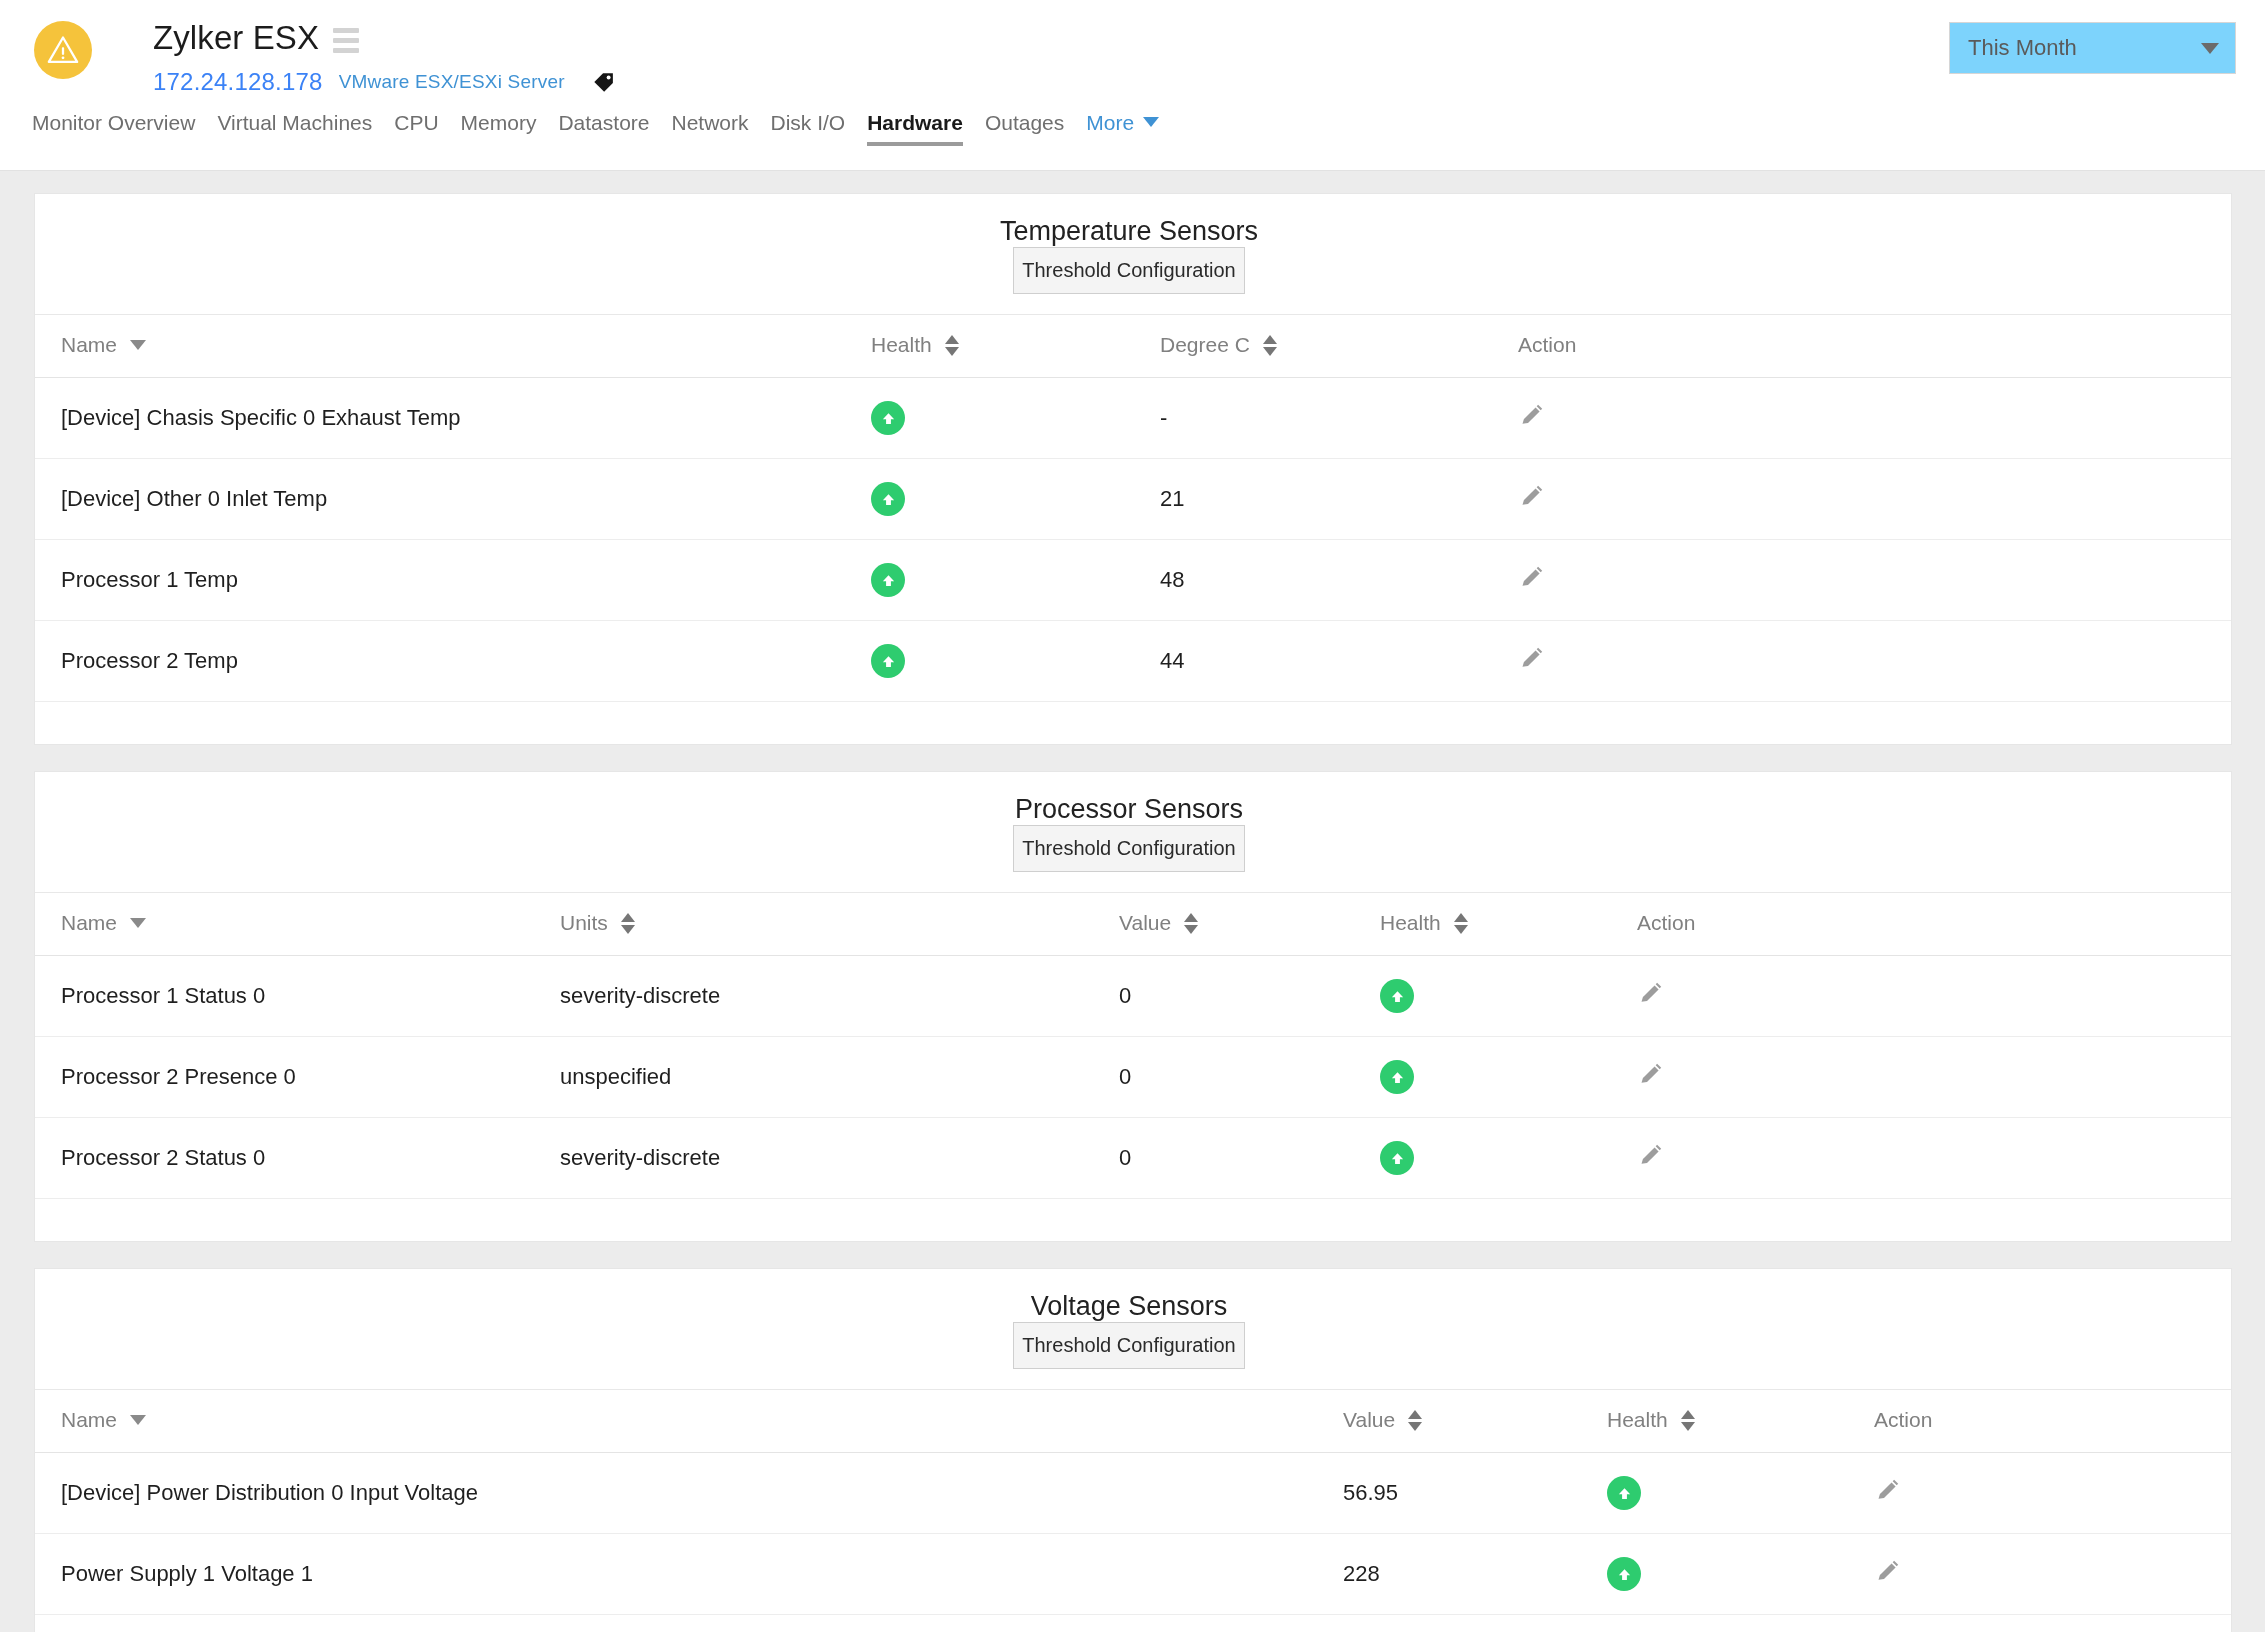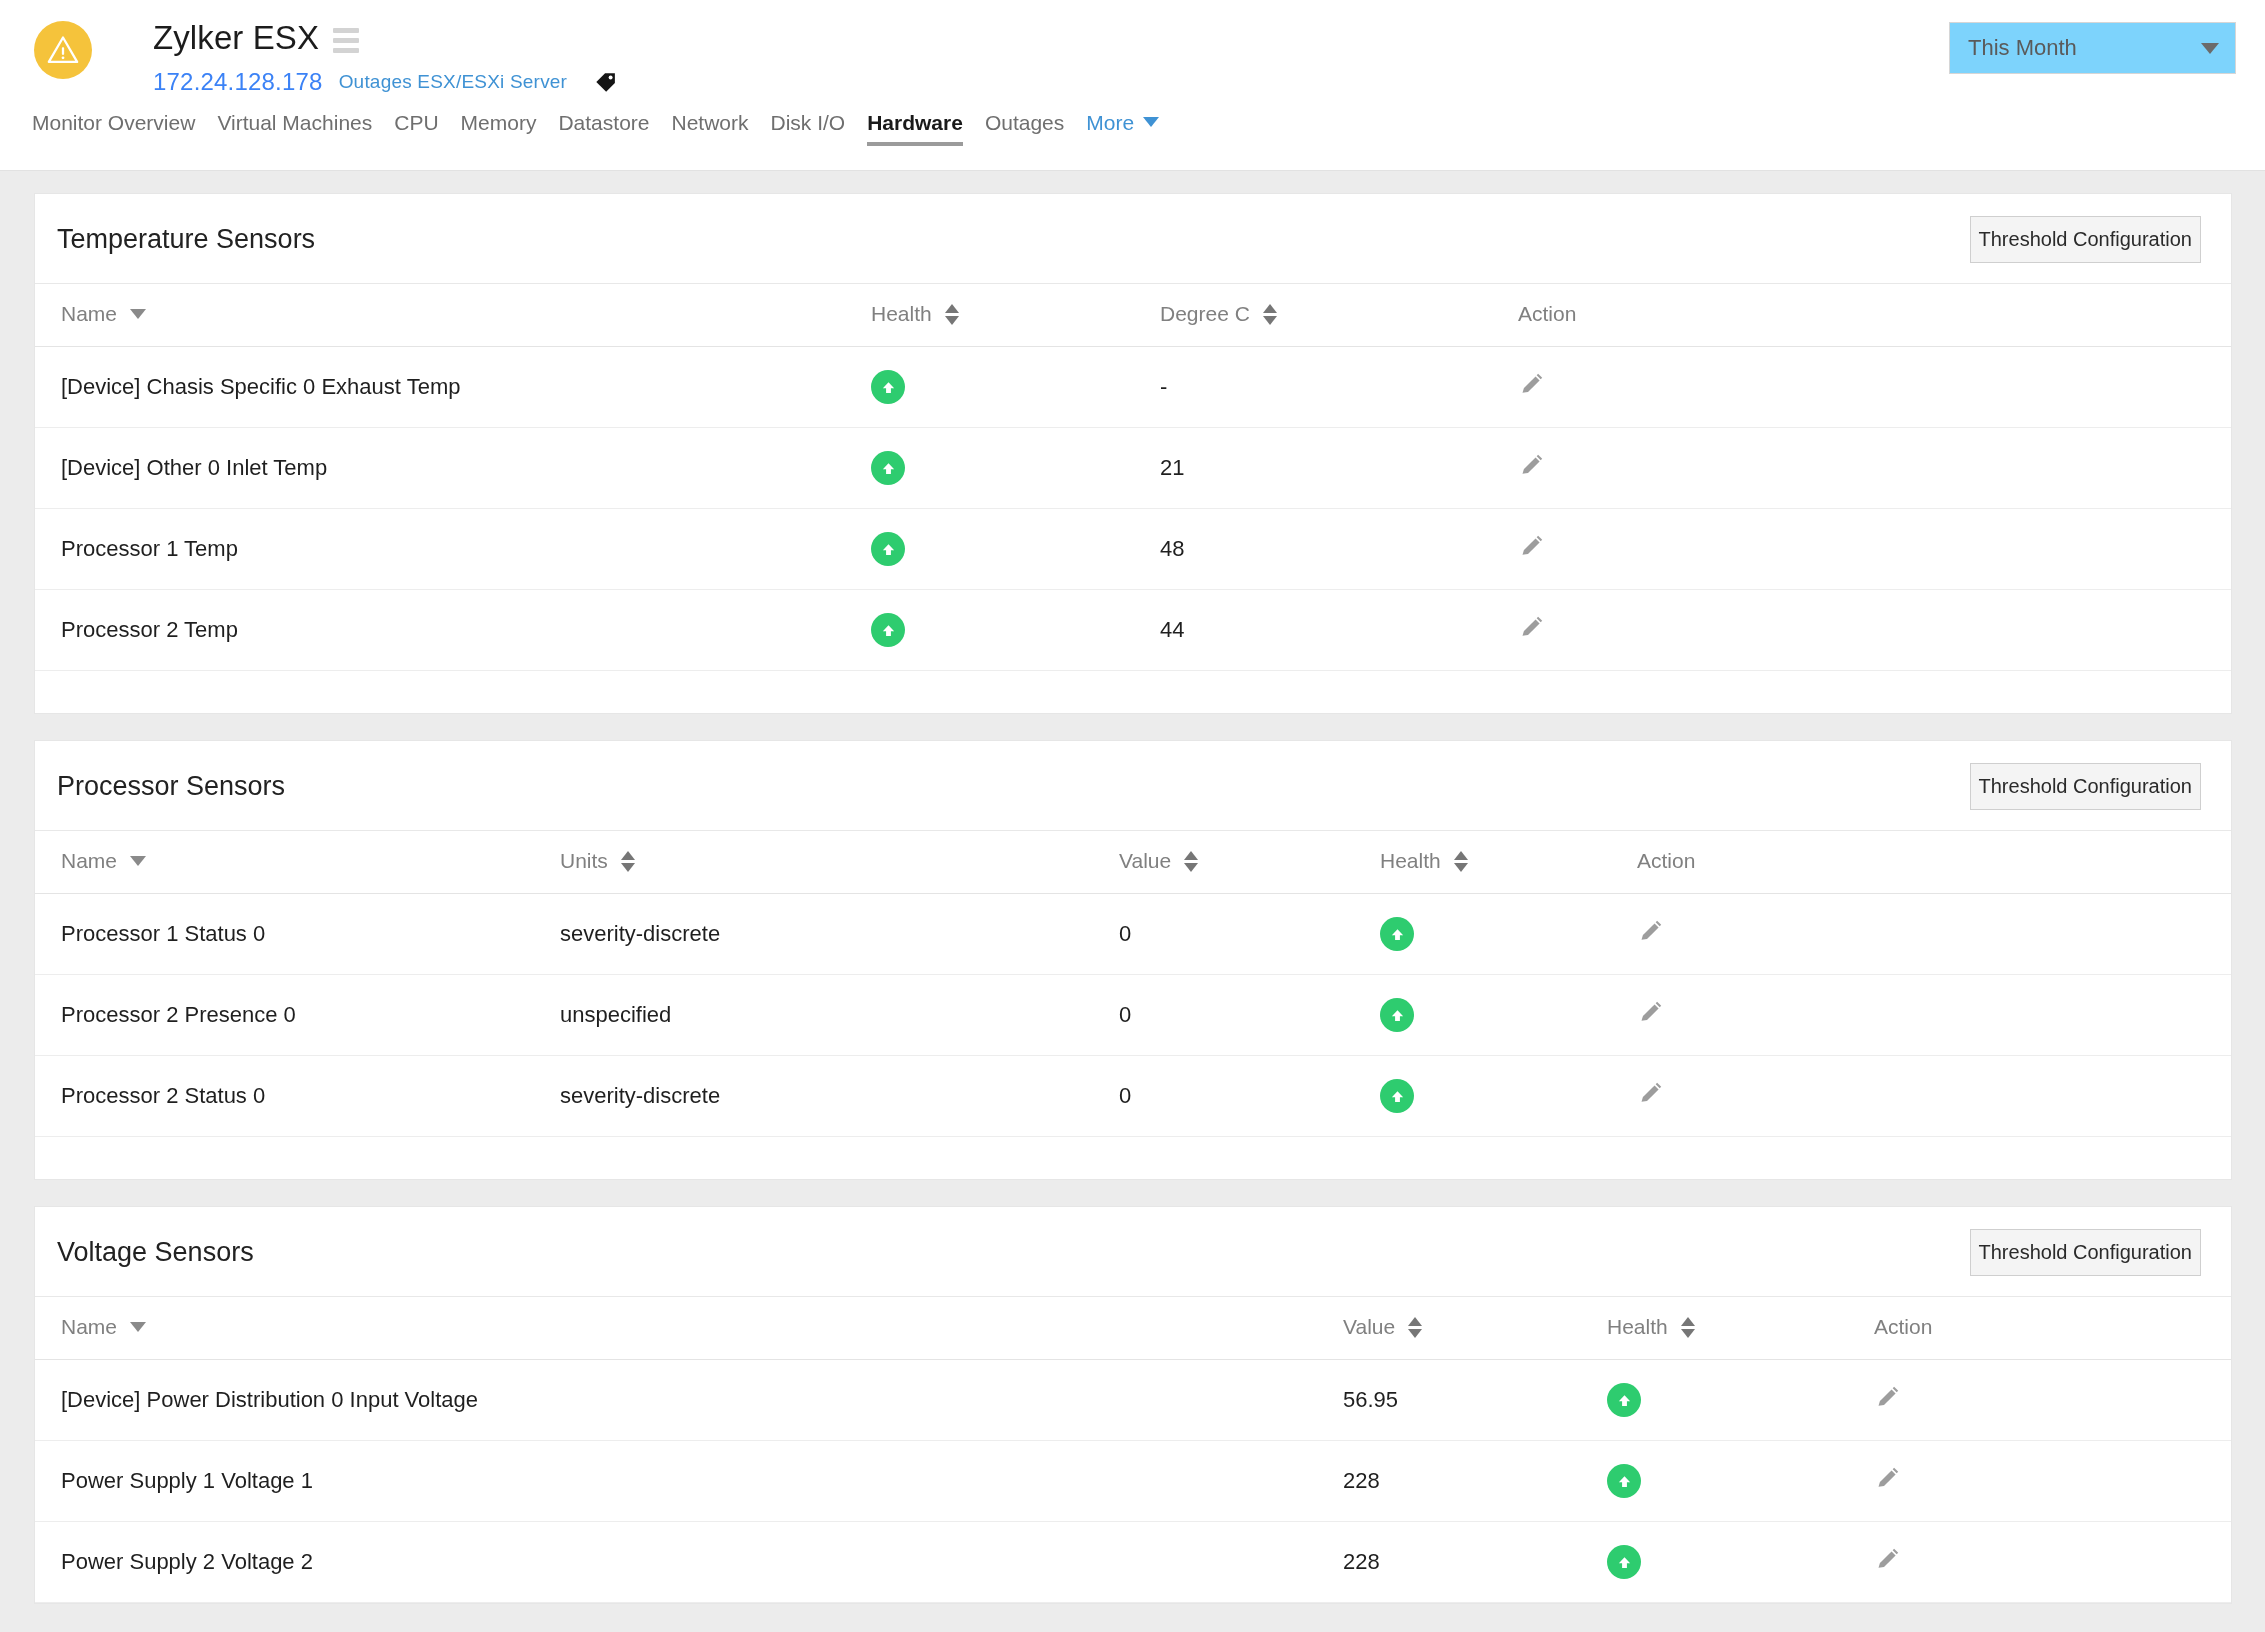--- a/index.html
+++ b/index.html
@@ -115,20 +115,21 @@
   
   .content { padding: 22px 34px 0 34px; }
   .card {
     background: #ffffff;
     border: 1px solid #e6e6e6;
     margin-bottom: 26px;
   }
   .card-head {
     display: flex; align-items: center; justify-content: space-between;
     padding: 22px 30px 20px 22px;
+    flex-direction: column;
   }
   .card-title { font-size: 27px; color: #222; font-weight: 400; }
   .thresh-btn {
     border: 1px solid #cfcfcf;
     background: #f4f4f4;
     font-size: 20px;
     color: #2a2a2a;
     padding: 11px 8px;
     cursor: pointer;
     font-family: "Liberation Sans", sans-serif;
@@ -204,21 +205,21 @@
       <div class="title-line">
         <div class="dev-title">Zylker ESX</div>
         <div class="hamburger">
           <span></span>
           <span></span>
           <span></span>
         </div>
       </div>
       <div class="sub-line">
         <span class="ip-addr">172.24.128.178</span>
-        <span class="server-type">Outages ESX/ESXi Server</span>
+        <span class="server-type">VMware ESX/ESXi Server</span>
         <span class="tag-icon">
           <svg width="25" height="25" viewBox="0 0 24 24">
             <path d="M3.2 11.4 L11.6 3 L21 3 L21 12.4 L12.6 20.8 Z" fill="#151515"></path>
             <circle cx="16.9" cy="7.2" r="1.9" fill="#ffffff"></circle>
           </svg>
         </span>
       </div>
     </div>
   </div>
 

